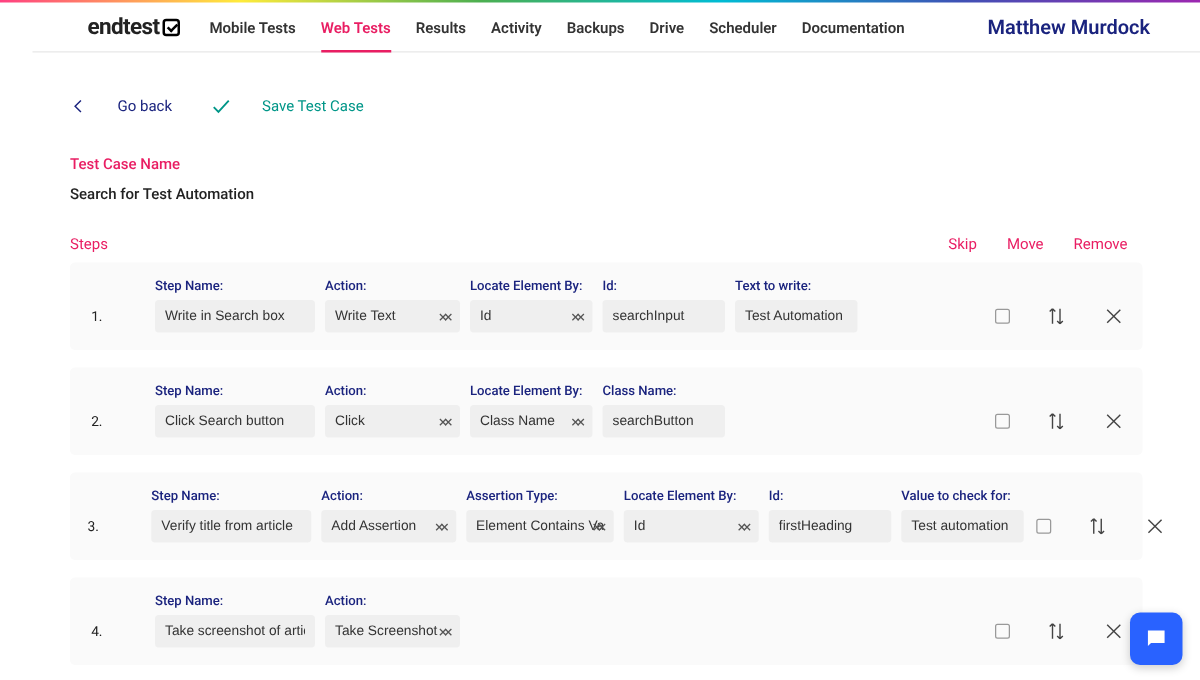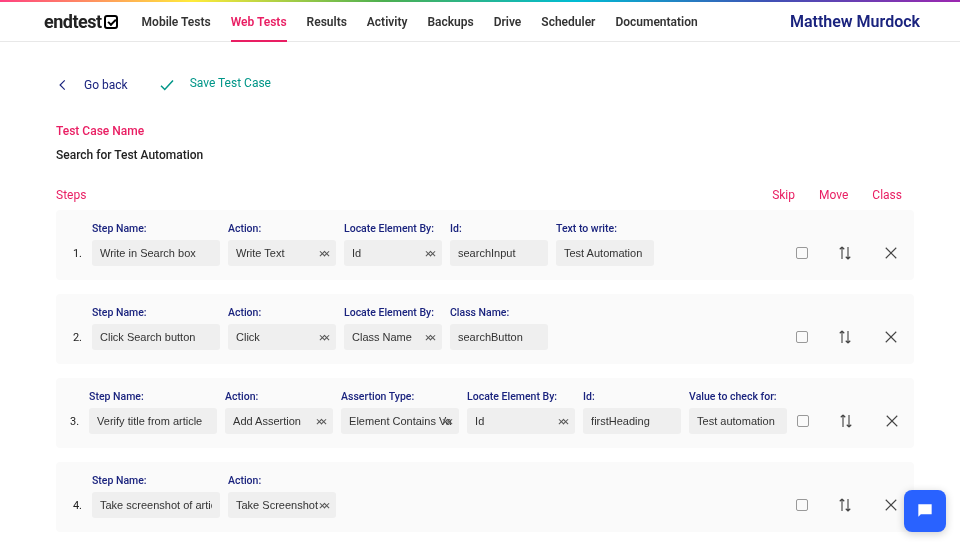--- a/index.html
+++ b/index.html
@@ -27,20 +27,21 @@
   .rainbow {
     height: 2px;
     background: linear-gradient(90deg,#ff4081,#ffeb3b,#4caf50,#00bcd4,#3f51b5,#9c27b0);
   }
   .topnav {
     display: flex;
     align-items: center;
     padding: 0 40px 0 44px;
     height: 40px;
     border-bottom: 1px solid var(--border);
+    margin-left: 26px;
   }
   .logo {
     font-size: 18px;
     font-weight: 700;
     letter-spacing: -0.5px;
     margin-right: 24px;
     display:flex;
     align-items:center;
   }
   .logo-check {
@@ -62,42 +63,42 @@
   }
   .navitems { display:flex; gap:20px; flex:1; }
   .navitem { font-size:12px; font-weight:600; color:#333; cursor:pointer; padding:12px 0; position:relative;}
   .navitem.active { color: var(--pink);}
   .navitem.active::after{
     content:"";position:absolute;left:0;right:0;bottom:-1px;height:2px;background:var(--pink);
   }
   .user { color: var(--navy); font-weight:600; font-size:16px; cursor:pointer;}
   .page { padding: 34px 46px 0 56px; }
   .actions-row { display:flex; align-items:center; gap:30px; margin-bottom:30px;}
-  .action-link { display:flex; gap:14px; cursor:pointer; font-size:12px;}
+  .action-link { display:flex; align-items:center; gap:24px; cursor:pointer; font-size:12px;}
   .back-link { color: var(--navy);}
   .save-link { color: var(--teal);}
   .back-arrow { width:14px;height:14px; stroke: var(--navy); stroke-width:2; fill:none;}
   .check-mark { width:18px;height:18px; stroke: var(--teal); stroke-width:2; fill:none;}
   .section-label { color: var(--pink); font-size:12px; font-weight:500; margin-bottom:10px;}
   .tc-name { font-size:12px; font-weight:500; margin-bottom:26px;}
   .steps-header { display:flex; align-items:center; margin-bottom:8px;}
   .steps-label { color: var(--pink); font-size:12px; flex:1;}
   .col-actions { display:flex; gap:24px; padding-right:12px;}
   .col-actions span { color: var(--pink); font-size:12px;}
   .step {
     background: var(--step-bg);
     border-radius:4px;
     padding: 12px 14px 14px 14px;
     margin-bottom: 14px;
     display:flex;
     align-items:flex-end;
     gap:10px;
   }
   .step-num { width:12px; font-size:11px; text-align:right; padding-bottom:6px;}
-  .fields-wrap { display:flex; gap:8px; flex:1; flex-wrap:nowrap;}
+  .fields-wrap { display:flex; gap:8px; flex:1; flex-wrap:nowrap;margin-left:32px;}
   .field { display:flex; flex-direction:column; gap:5px;}
   .field-label { color: var(--navy); font-size:10.5px; font-weight:500;}
   .field-input {
     background: #efefef;
     border:none;
     border-radius:3px;
     padding: 6px 8px;
     font-size:11px;
     color:#333;
     height:26px;
@@ -185,21 +186,21 @@
   </div>
 
   <div class="section-label">Test Case Name</div>
   <div class="tc-name">Search for Test Automation</div>
 
   <div class="steps-header">
     <div class="steps-label">Steps</div>
     <div class="col-actions">
       <span>Skip</span>
       <span>Move</span>
-      <span>Class</span>
+      <span>Remove</span>
     </div>
   </div>
 
   <div class="step">
     <div class="step-num">1.</div>
     <div class="fields-wrap">
       <div class="field">
         <span class="field-label">Step Name:</span>
         <input class="field-input w-name" value="Write in Search box" style="">
       </div>

